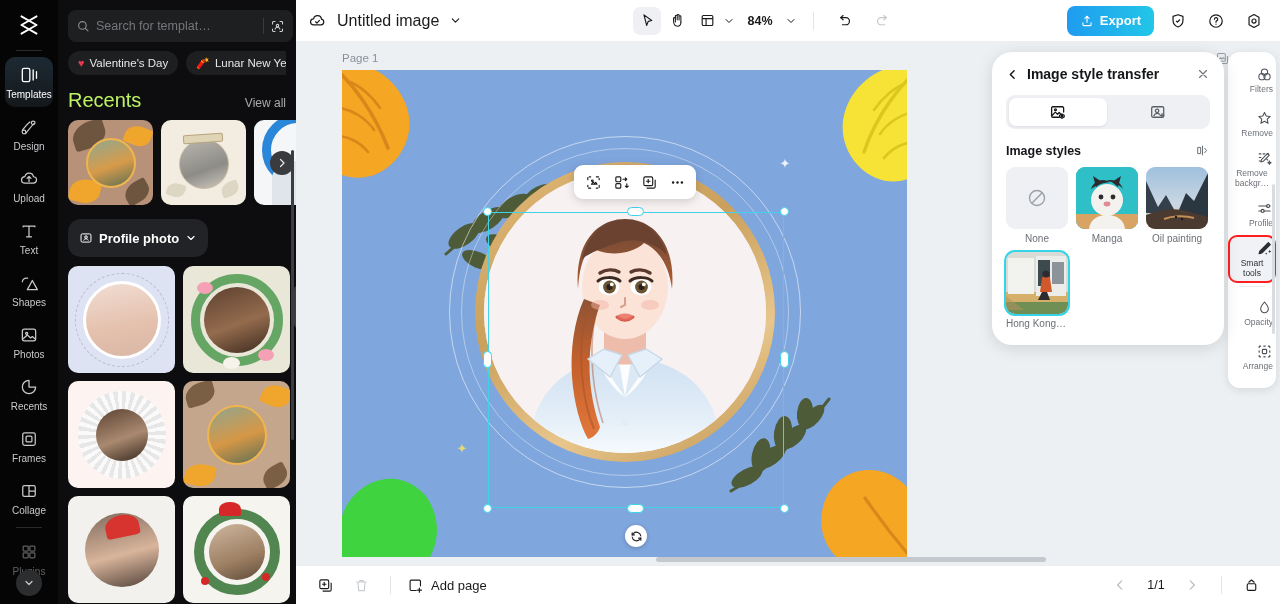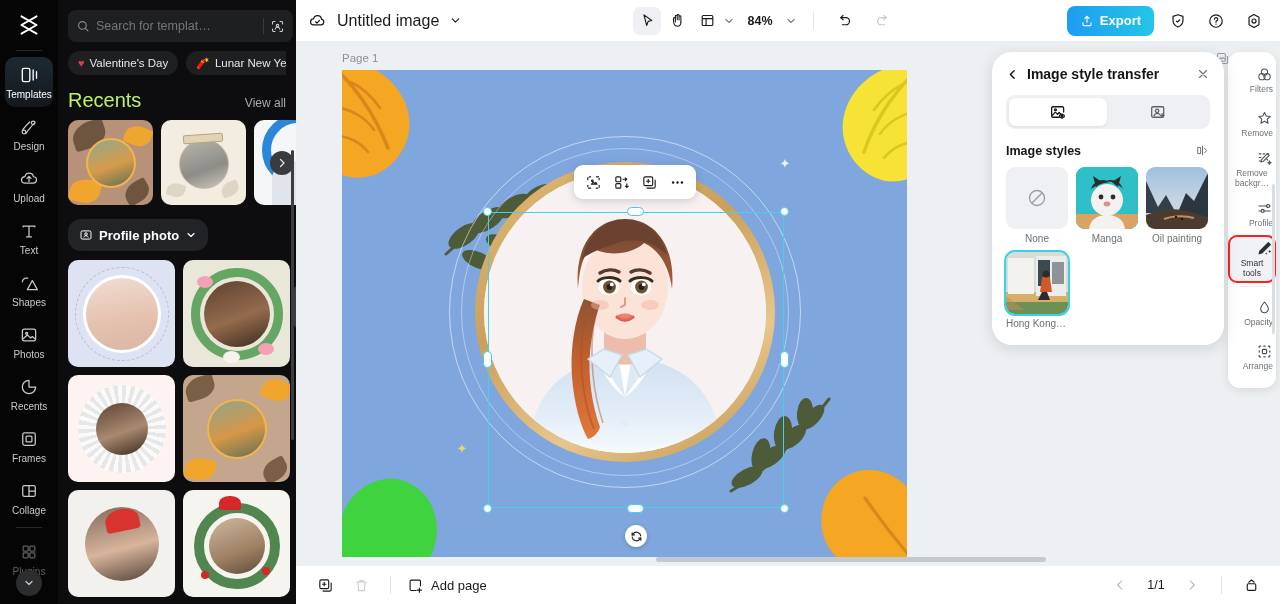--- a/index.html
+++ b/index.html
@@ -68,21 +68,21 @@
   .rcard {
     width: 85px; height: 85px; border-radius: 10px; flex: 0 0 85px;
     overflow: hidden; position: relative; cursor: pointer;
   }
   .rnext {
     position: absolute; right: -8px; top: 50%; transform: translateY(-50%);
     width: 24px; height: 24px; border-radius: 50%; background: #3a3b3e;
     display: flex; align-items: center; justify-content: center; cursor: pointer; z-index: 4;
   }
   .catpill {
-    display: inline-flex; align-items: center; gap: 6px; height: 32px;
+    display: inline-flex; align-items: center; gap: 6px; height: 38px;
     background: #222326; border-radius: 13px; padding: 8px 11px;
     margin: 14px 0 9px 0; cursor: pointer;
   }
   .catpill .cplbl { font-size: 13px; font-weight: bold; color: #ffffff; }
   .grid { display: grid; grid-template-columns: 107px 107px; gap: 8px; }
   .gcard { width: 107px; height: 107px; border-radius: 10px; overflow: hidden; position: relative; cursor: pointer; }
   .tp-scroll {
     position: absolute; right: 2px; top: 150px; width: 3px; height: 290px;
     background: #3c3d40; border-radius: 2px;
   }

